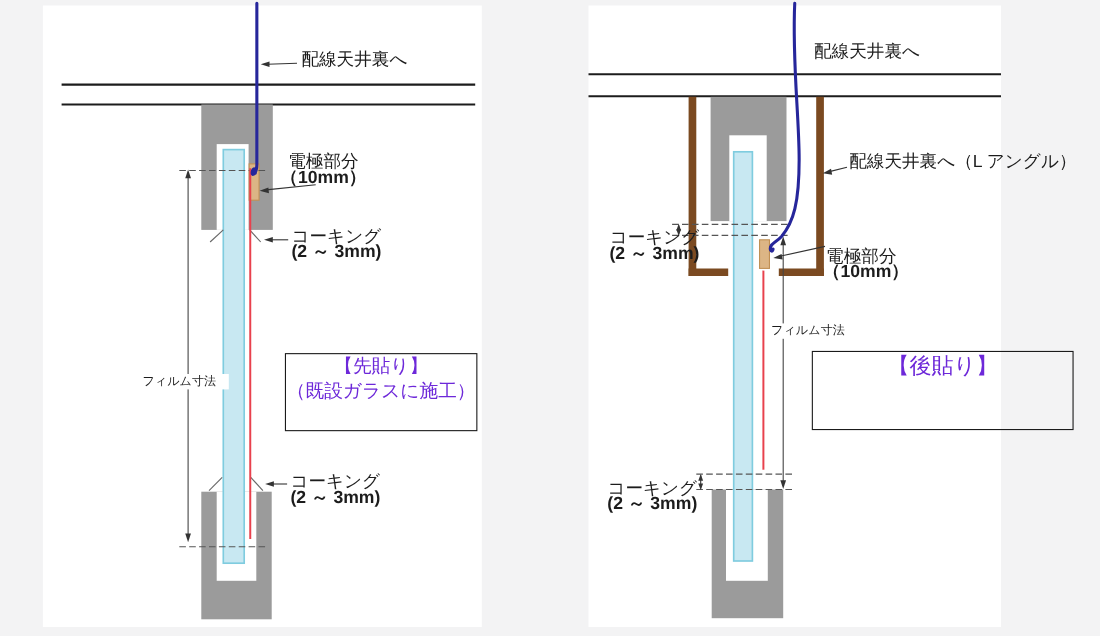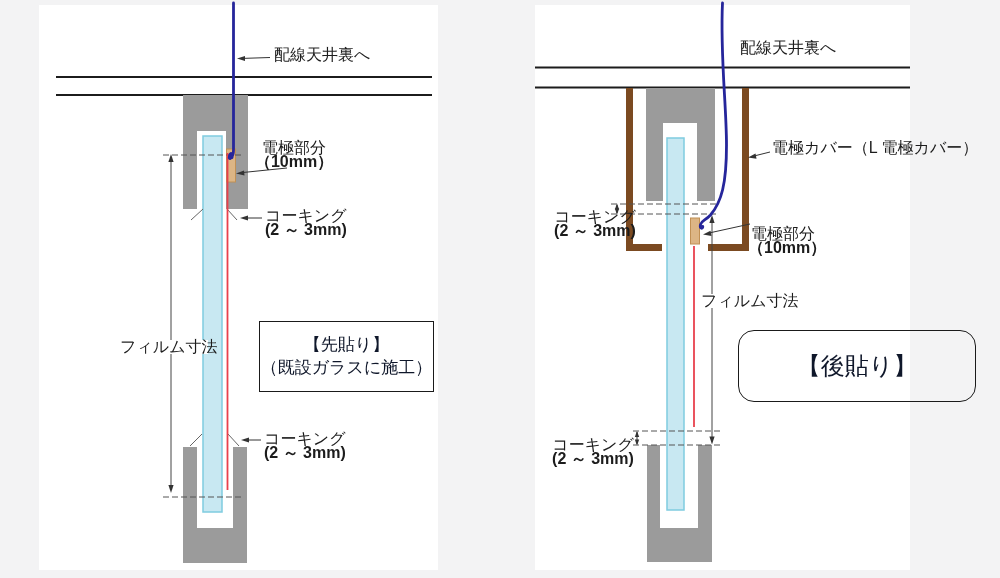--- a/index.html
+++ b/index.html
@@ -5,26 +5,26 @@
   html,body{margin:0;padding:0;background:#f3f3f4;}
   #stage{position:relative;width:1000px;height:578px;background:#f3f3f4;overflow:hidden;
          font-family:"Liberation Sans","DejaVu Sans",sans-serif;color:#222;}
   .panel{position:absolute;top:5px;height:565px;background:#ffffff;}
   #panel-left{left:39px;width:399px;}
   #panel-right{left:535px;width:375px;}
   svg{position:absolute;left:0;top:0;}
   .lbl{position:absolute;font-size:16px;line-height:14px;color:#1c1c1c;white-space:nowrap;}
   .lbl .l2{display:block;font-weight:bold;}
   .ctr{text-align:center;margin-top:12px;}
-  .film-lbl{font-size:16px;}
+  .film-lbl{font-size:11px;}
   .whitebg{background:#ffffff;padding:0 2px;}
   .caption{position:absolute;border:1.6px solid #1a1a1a;display:flex;flex-direction:column;
-           align-items:center;justify-content:center;color:#0f172a;line-height:1.35;}
+           align-items:center;color:#6d28d9;line-height:1.35;}
   #caption-left{left:259px;top:321px;width:173px;height:69px;font-size:17px;}
-  #caption-right{left:738px;top:330px;width:236px;height:70px;font-size:24px;border-radius:16px;}
+  #caption-right{left:738px;top:319px;width:236px;height:70px;font-size:20px;}
 </style>
 </head>
 <body>
 
 <div id="stage">
   <div class="panel" id="panel-left"></div>
   <div class="panel" id="panel-right"></div>
 
   <svg width="1000" height="578" viewBox="0 0 1000 578">
 
@@ -136,21 +136,21 @@
   </div>
   <div class="caption" id="caption-left">
     <span>【先貼り】</span>
     <span>（既設ガラスに施工）</span>
   </div>
 
   <div class="lbl" style="left:740px;top:41px;">
     <span>配線天井裏へ</span>
   </div>
   <div class="lbl" style="left:772px;top:141px;">
-    <span>電極カバー（L 電極カバー）</span>
+    <span>配線天井裏へ（L アングル）</span>
   </div>
   <div class="lbl ctr" style="left:550px;top:198px;width:90px;">
     <span>コーキング</span>
     <span class="l2">(2 ～ 3mm)</span>
   </div>
   <div class="lbl ctr" style="left:748px;top:215px;width:70px;">
     <span>電極部分</span>
     <span class="l2">（10mm）</span>
   </div>
   <div class="lbl film-lbl whitebg" style="left:699px;top:294px;">

